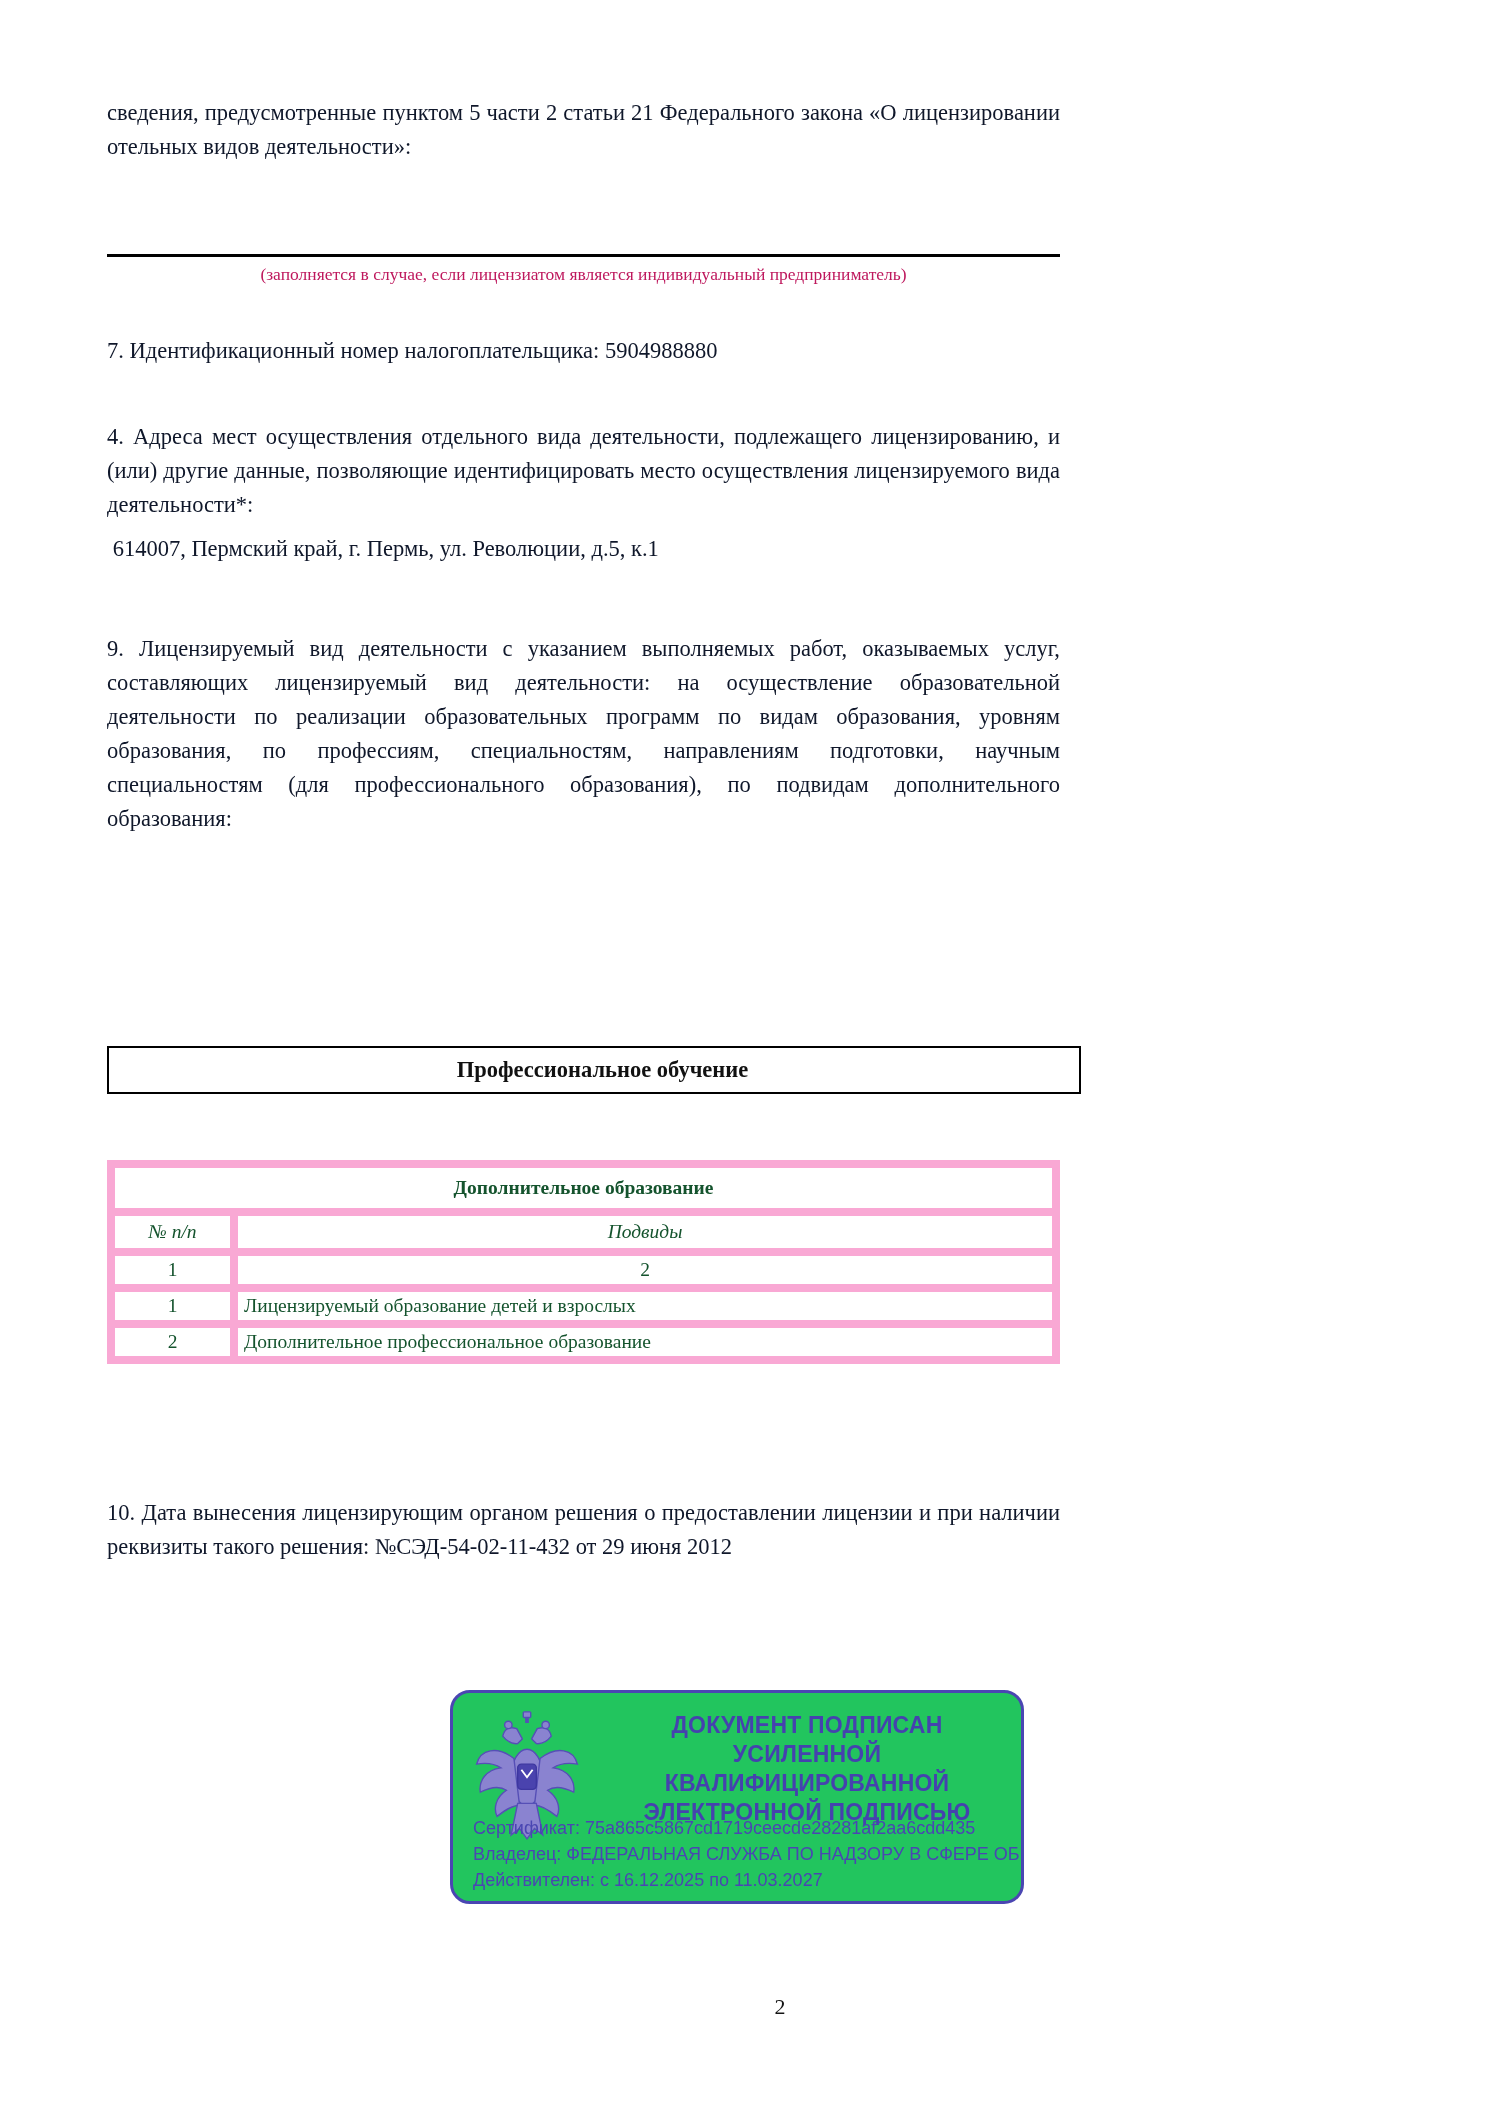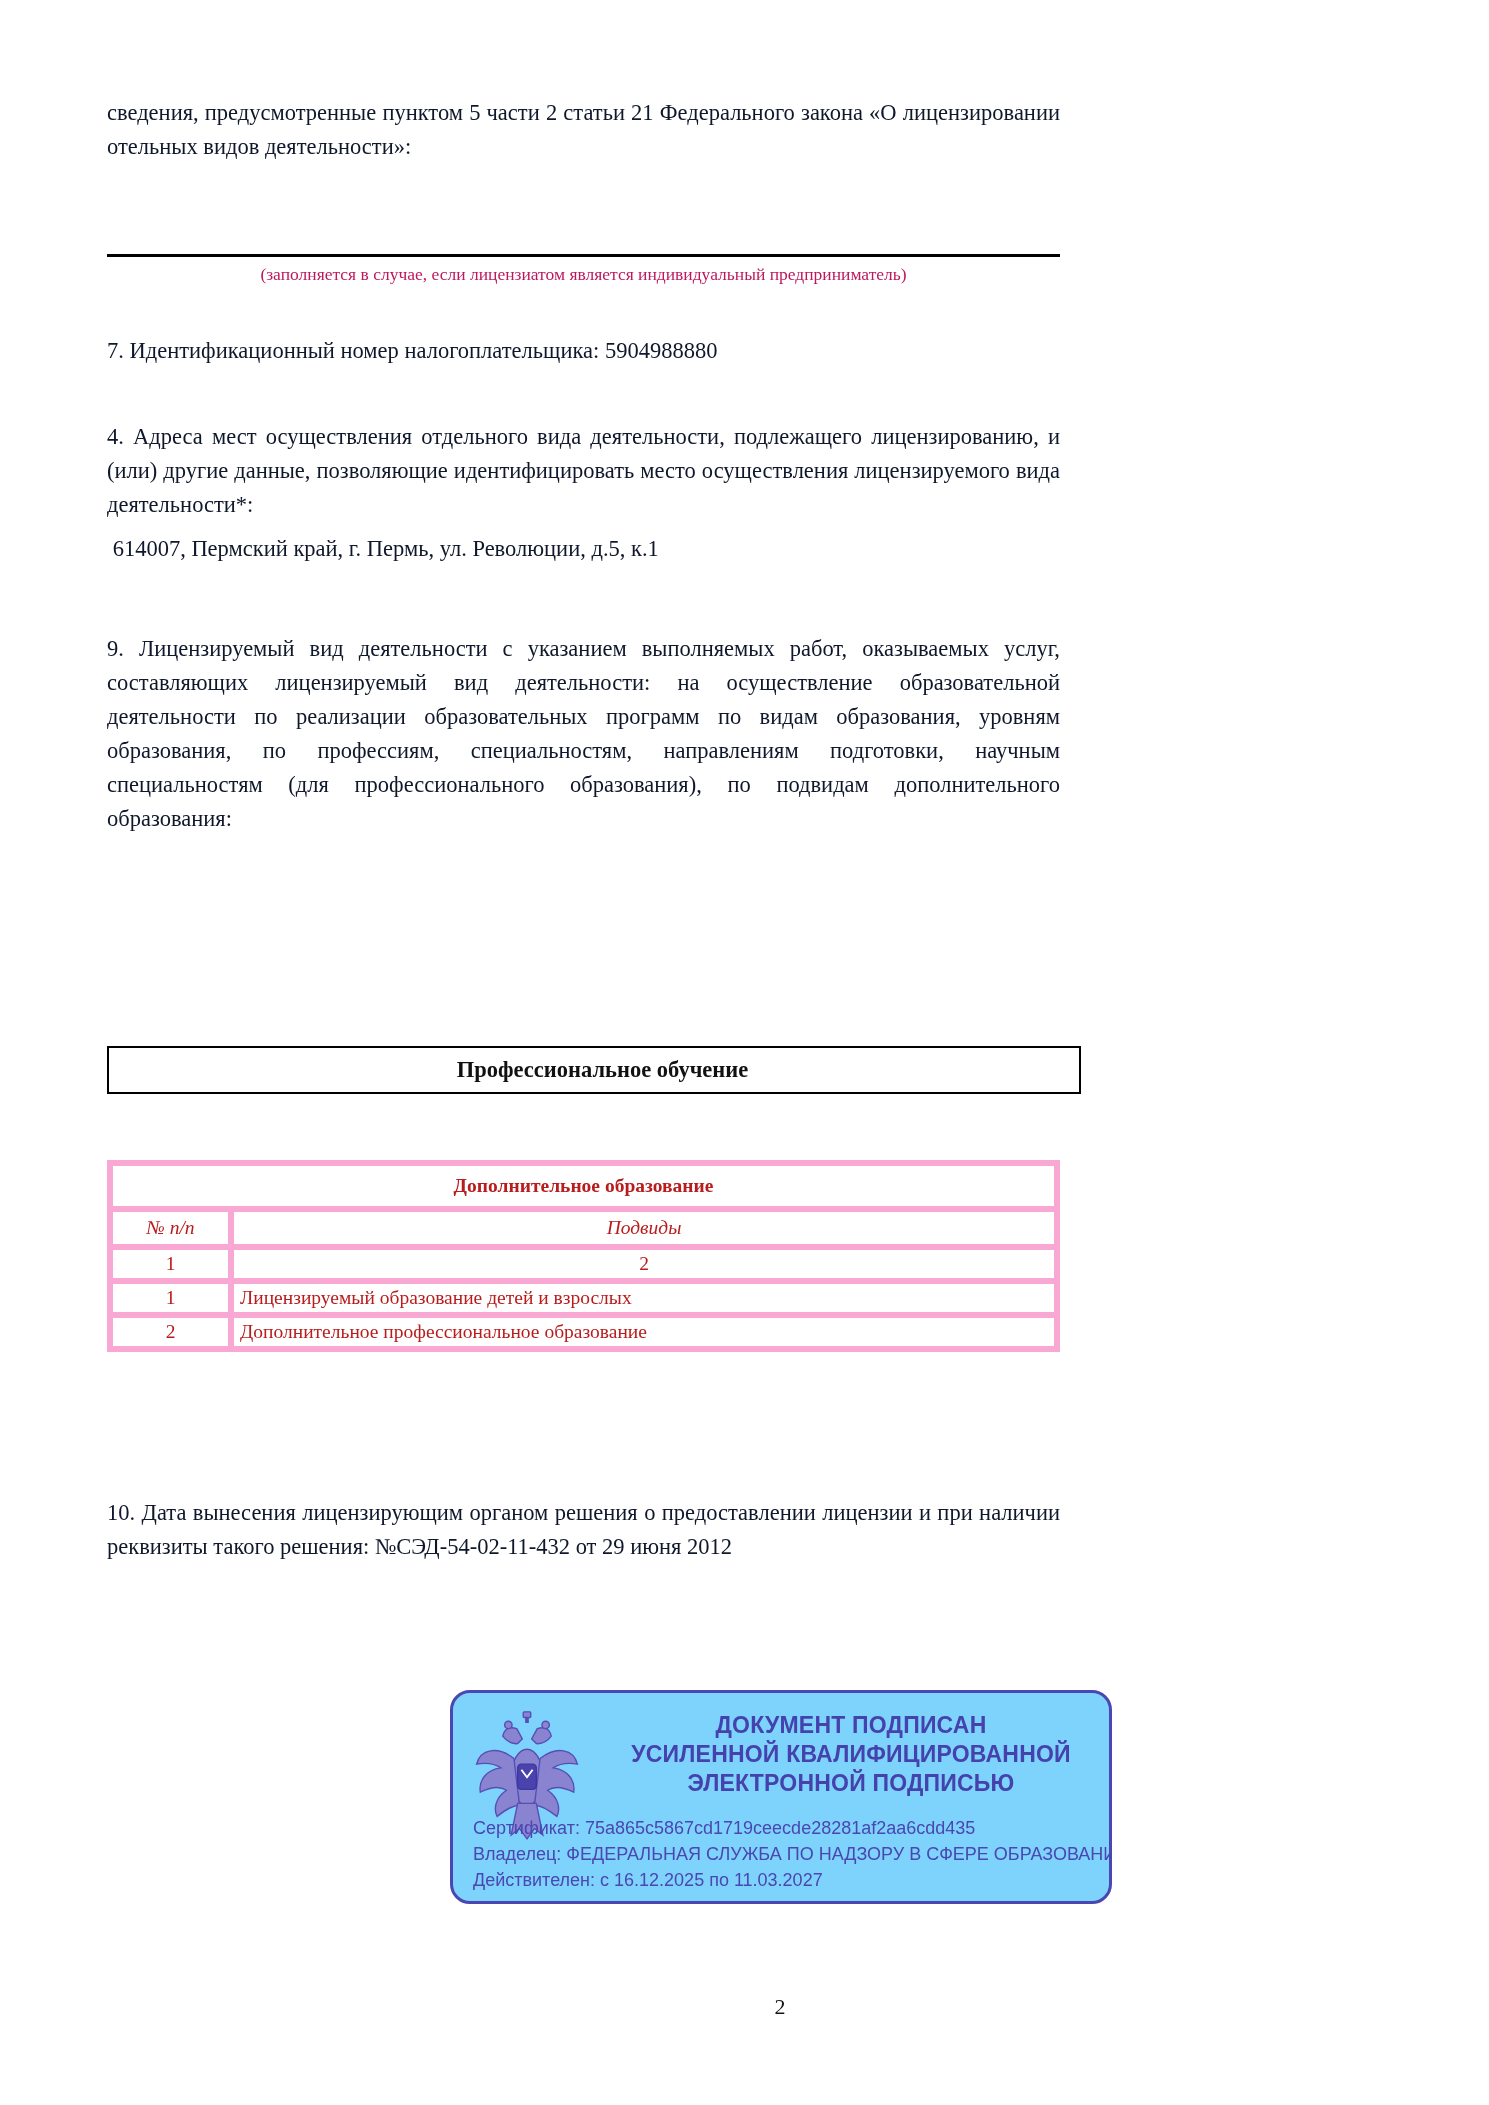--- a/index.html
+++ b/index.html
@@ -36,43 +36,43 @@
     height:44px;
     display:flex;align-items:center;justify-content:center;
     font-weight:bold;
     font-size:22.5px;
   }
   table.edu{
     border-collapse:collapse;
     width:953px;
   }
   table.edu td{
-    border:6px solid #f9a8d4;
+    border:8px solid #f9a8d4;
     padding:0 6px;
     font-size:19.5px;
-    color:#b91c1c;
+    color:#14532d;
   }
   td.t-title{
     font-weight:bold;
     font-size:22.5px;
     text-align:center;
     height:40px;
   }
   td.t-head{text-align:center;height:32px;font-style:italic;}
   td.t-num{text-align:center;height:28px;}
   td.t-cell{text-align:left;height:28px;}
   .col-num{width:103px;}
   .stamp{
     position:absolute;
     left:450px;top:1690px;
-    width:662px;height:214px;
+    width:574px;height:214px;
     border:3.5px solid #4a46b2;
     border-radius:20px;
     box-sizing:border-box;
-    background:#7dd3fc;
+    background:#22c55e;
     font-family:"Liberation Sans", sans-serif;
     overflow:hidden;
   }
   .stamp-emblem{
     position:absolute;
     left:18px;top:12px;
   }
   .stamp-title{
     margin-left:140px;
     margin-top:18px;

